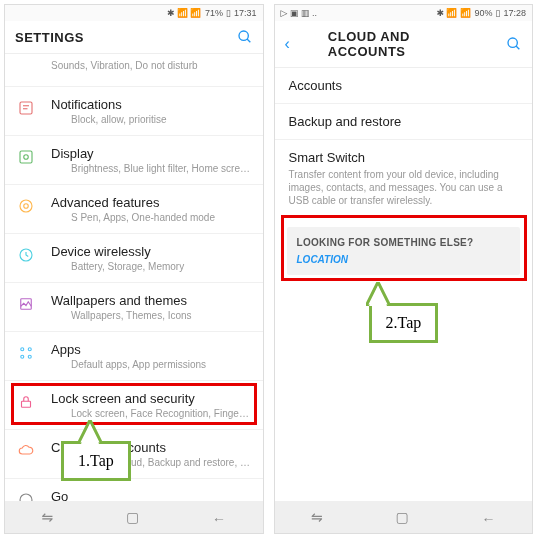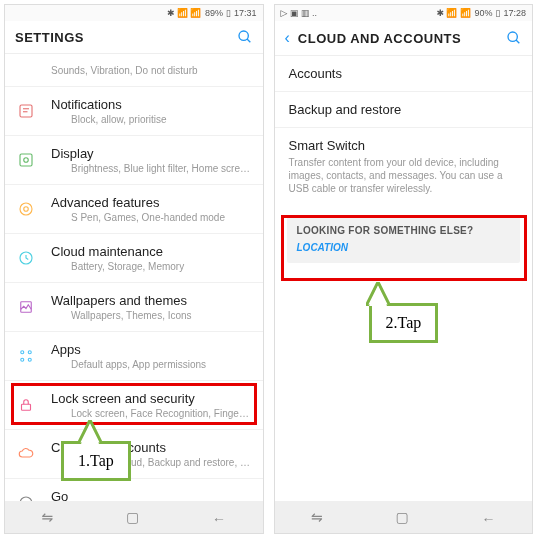--- a/index.html
+++ b/index.html
@@ -1,24 +1,24 @@
 <!DOCTYPE html>
 <html><head>
 <meta charset="utf-8">
 <style>
   * { box-sizing: border-box; margin: 0; padding: 0; }
   body { font-family: -apple-system, Helvetica, Arial, sans-serif; background: #fff; width: 537px; height: 539px; overflow: hidden; position: relative; }
   .wrap { display: flex; gap: 10px; padding: 4px; }
   .phone { width: 260px; border: 1px solid #ddd; background: #fff; position: relative; height: 530px; overflow: hidden; }
   .statusbar { display: flex; justify-content: flex-end; align-items: center; font-size: 9px; padding: 3px 6px; color: #555; gap: 3px; background: #fafafa; }
-  .header { display: flex; align-items: center; padding: 8px 10px; border-bottom: 1px solid #eee; }
+  .header { display: flex; align-items: center; padding: 8px 10px; border-bottom: 1px solid #eee; gap: 30px; }
   .header .back { color: #2196F3; font-size: 16px; margin-right: 8px; }
   .header .title { font-weight: 600; font-size: 13px; letter-spacing: 0.5px; color: #222; flex: 1; }
   .header .search { color: #2196F3; font-size: 15px; }
-  .row { display: flex; padding: 10px 12px; border-bottom: 1px solid #f0f0f0; align-items: center; }
+  .row { display: flex; padding: 10px 12px; border-bottom: 1px solid #f0f0f0; align-items: flex-start; }
   .row .icon { width: 20px; height: 20px; margin-right: 14px; flex-shrink: 0; margin-top: 2px; }
   .row .txt { flex: 1; overflow: hidden; }
   .row .name { font-size: 13px; color: #222; }
   .row .sub { font-size: 10px; color: #999; margin-top: 2px; white-space: nowrap; overflow: hidden; text-overflow: ellipsis; padding-left: 20px; }
   .row2 { padding: 10px 14px; border-bottom: 1px solid #f0f0f0; }
   .row2 .name { font-size: 13px; color: #222; }
   .row2 .sub { font-size: 10px; color: #999; margin-top: 3px; line-height: 1.3; }
   .row2.noline { border-bottom: none; }
   .lookingbox { margin: 10px 12px; background: #f2f2f2; padding: 10px; border-radius: 2px; }
   .lookingbox .name { font-size: 10px; font-weight: 600; color: #555; letter-spacing: 0.3px; }
@@ -32,21 +32,21 @@
   .truncsub { font-size: 10px; color: #999; margin-top: 2px; }
 </style>
 </head>
 <body>
 
 <div class="wrap">
 
   <div class="phone">
     <div class="statusbar">
       <span>✱ 📶 📶</span>
-      <span>89%</span>
+      <span>71%</span>
       <span>▯</span>
       <span>17:31</span>
     </div>
     <div class="header">
       <span class="title">SETTINGS</span>
       <span class="search">
         <svg width="16" height="16" viewBox="0 0 24 24" fill="none" stroke="#2196F3" stroke-width="2">
             <circle cx="10" cy="10" r="7"></circle>
             <line x1="20" y1="20" x2="15" y2="15"></line>
           </svg>
@@ -89,33 +89,33 @@
 
     <div class="row">
       <div class="icon">
           <svg viewBox="0 0 24 24" width="18" height="18" fill="none" stroke="#ffb74d" stroke-width="1.5">
             <circle cx="12" cy="12" r="8"></circle>
             <circle cx="12" cy="12" r="3"></circle>
           </svg>
         </div>
       <div class="txt">
           <div class="name">Advanced features</div>
-          <div class="sub">S Pen, Games, One-handed mode</div>
+          <div class="sub">S Pen, Apps, One-handed mode</div>
         </div>
     </div>
 
     <div class="row">
       <div class="icon">
           <svg viewBox="0 0 24 24" width="18" height="18" fill="none" stroke="#4dd0e1" stroke-width="1.5">
             <circle cx="12" cy="12" r="8"></circle>
             <path d="M12 8 v4 l3 2"></path>
           </svg>
         </div>
       <div class="txt">
-          <div class="name">Cloud maintenance</div>
+          <div class="name">Device wirelessly</div>
           <div class="sub">Battery, Storage, Memory</div>
         </div>
     </div>
 
     <div class="row">
       <div class="icon">
           <svg viewBox="0 0 24 24" width="18" height="18" fill="none" stroke="#ba68c8" stroke-width="1.5">
             <rect x="5" y="5" width="14" height="14" rx="1"></rect>
             <path d="M5 15 l4 -4 l3 3 l3 -5 l4 6"></path>
           </svg>

